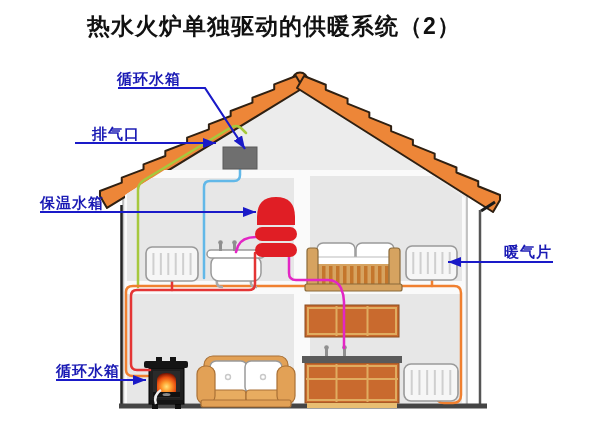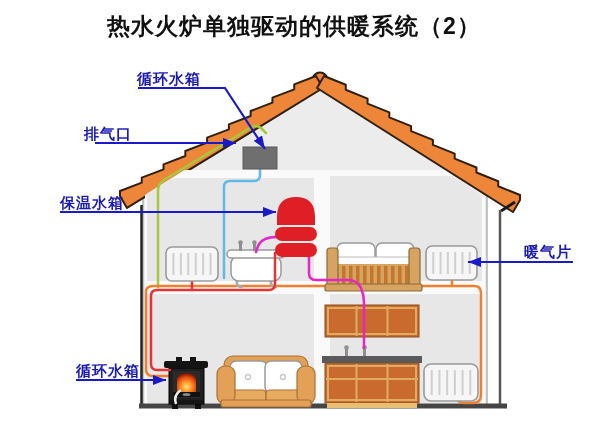--- a/index.html
+++ b/index.html
@@ -1,17 +1,17 @@
 <!DOCTYPE html>
 <html style="--roof: #ED8638; --arrow: #1A1AC8; --label-text: #1A1AB4; --pipe-hot: #E43535; --pipe-return: #F08030; --pipe-dhw: #E326C4; --pipe-cold: #62B8E8; --pipe-vent: #A6C83D; --tank-red: #E01E25; --tank-gray: #6F6F6F;"><head>
 <meta charset="utf-8">
 <style>
   html,body{margin:0;padding:0;background:#fff;}
   #stage{position:relative;width:557px;height:429px;background:#fff;overflow:hidden;
-         font-family:"Liberation Sans",sans-serif;margin-left:20px;}
+         font-family:"Liberation Sans",sans-serif;}
   #scene{position:absolute;left:0;top:0;}
   .title{position:absolute;left:0;top:11px;width:548px;text-align:center;
          font-size:23px;font-weight:bold;color:#111;letter-spacing:1px;}
   .subtitle{position:absolute;left:268px;top:46px;font-size:13.5px;color:#111;letter-spacing:1px;}
   .lbl{position:absolute;font-size:15px;font-weight:bold;color:var(--label-text);letter-spacing:1px;white-space:nowrap;font-family:Liberation Mono, monospace;}
   
   .pent{fill:#ececec;stroke:#b2b2b2;stroke-width:1.5;}
   .roof{fill:var(--roof);stroke:#2f2012;stroke-width:2;stroke-linejoin:round;}
   .roomsbg{fill:#fafafa;}
   .room{fill:#e7e7e7;}
@@ -212,17 +212,17 @@
       <path class="arrow" marker-end="url(#ah)" d="M118,88 L205,88 L245,149"></path>
       <path class="arrow" marker-end="url(#ah)" d="M75,143 L216,143"></path>
       <path class="arrow" marker-end="url(#ah)" d="M40,212 L256,212"></path>
       <path class="arrow" marker-end="url(#ah)" d="M553,262 L448,262"></path>
       <path class="arrow" marker-end="url(#ah)" d="M56,380 L146,380"></path>
     </g>
   </svg>
 
   <div class="title">热水火炉单独驱动的供暖系统（2）</div>
   <div class="lbl" style="left:117px;top:70px;">循环水箱</div>
-  <div class="lbl" style="left:64px;top:125px;">排气口</div>
+  <div class="lbl" style="left:92px;top:125px;">排气口</div>
   <div class="lbl" style="left:40px;top:194px;">保温水箱</div>
   <div class="lbl" style="left:504px;top:243px;">暖气片</div>
   <div class="lbl" style="left:56px;top:362px;">循环水箱</div>
 </div>
 
 </body></html>

